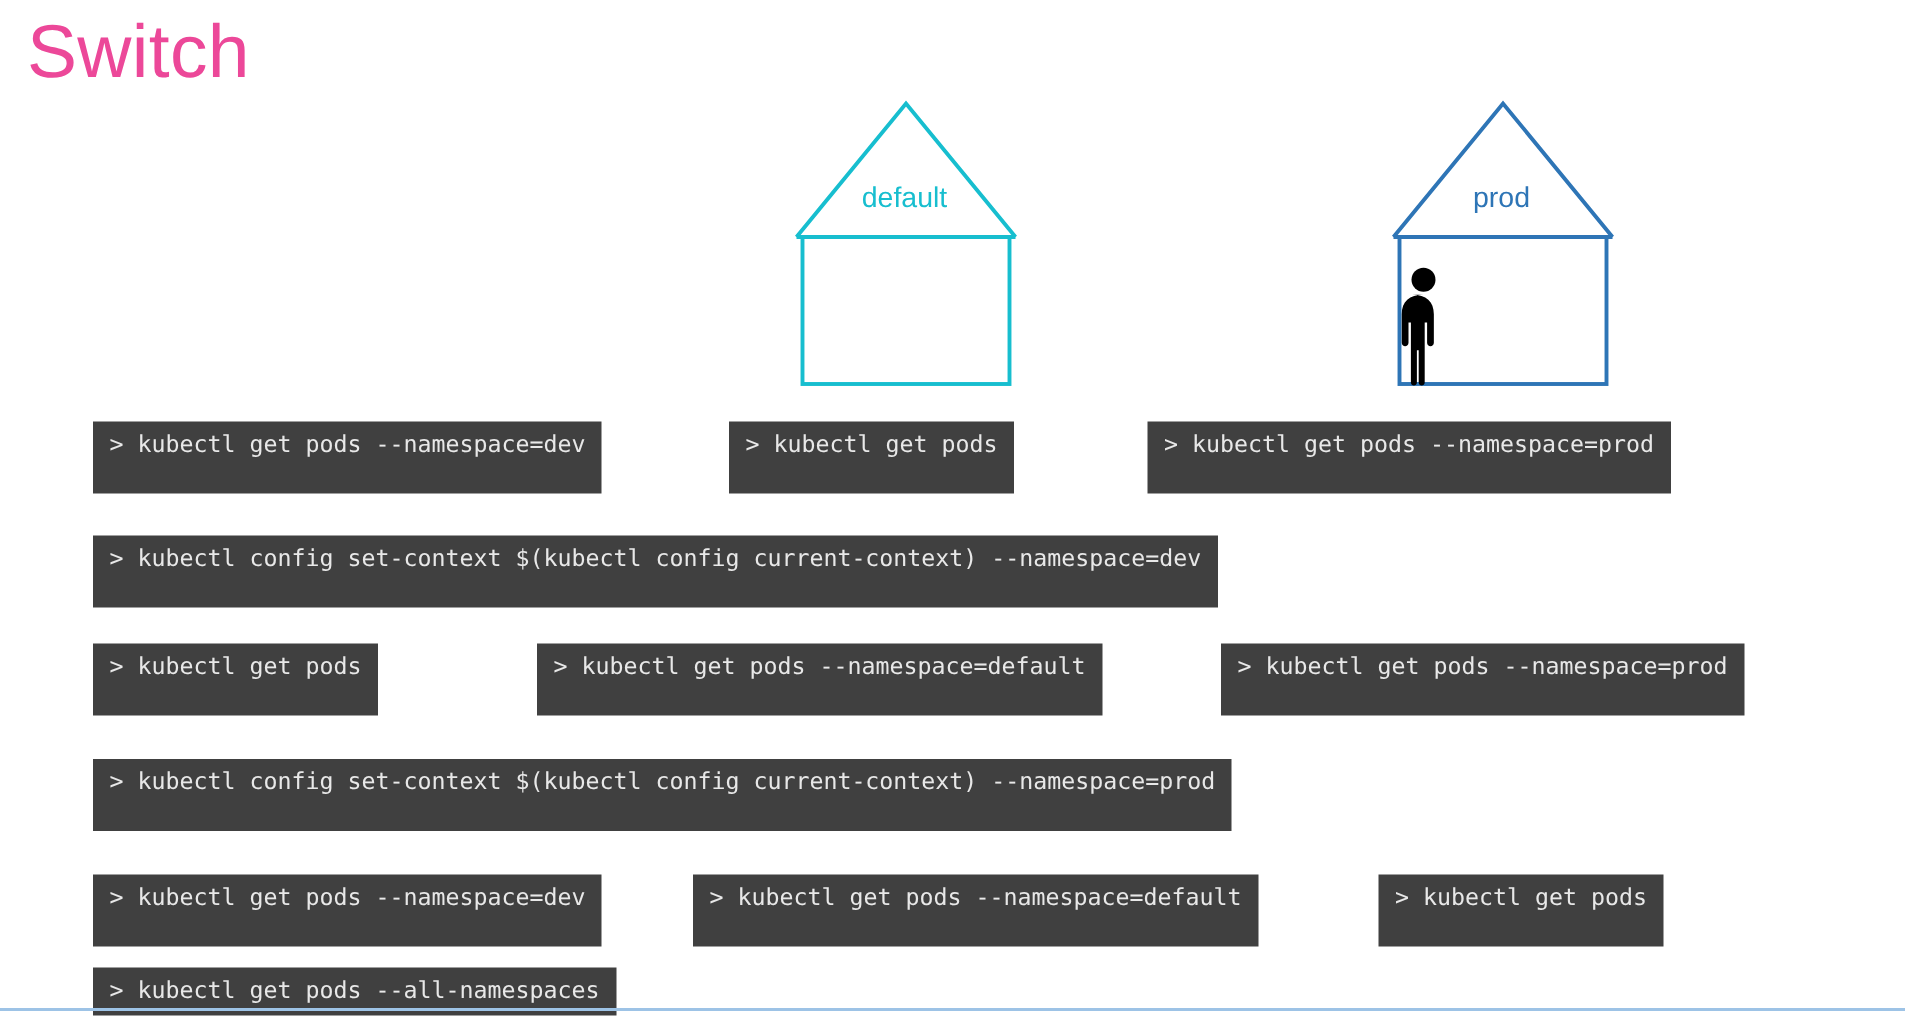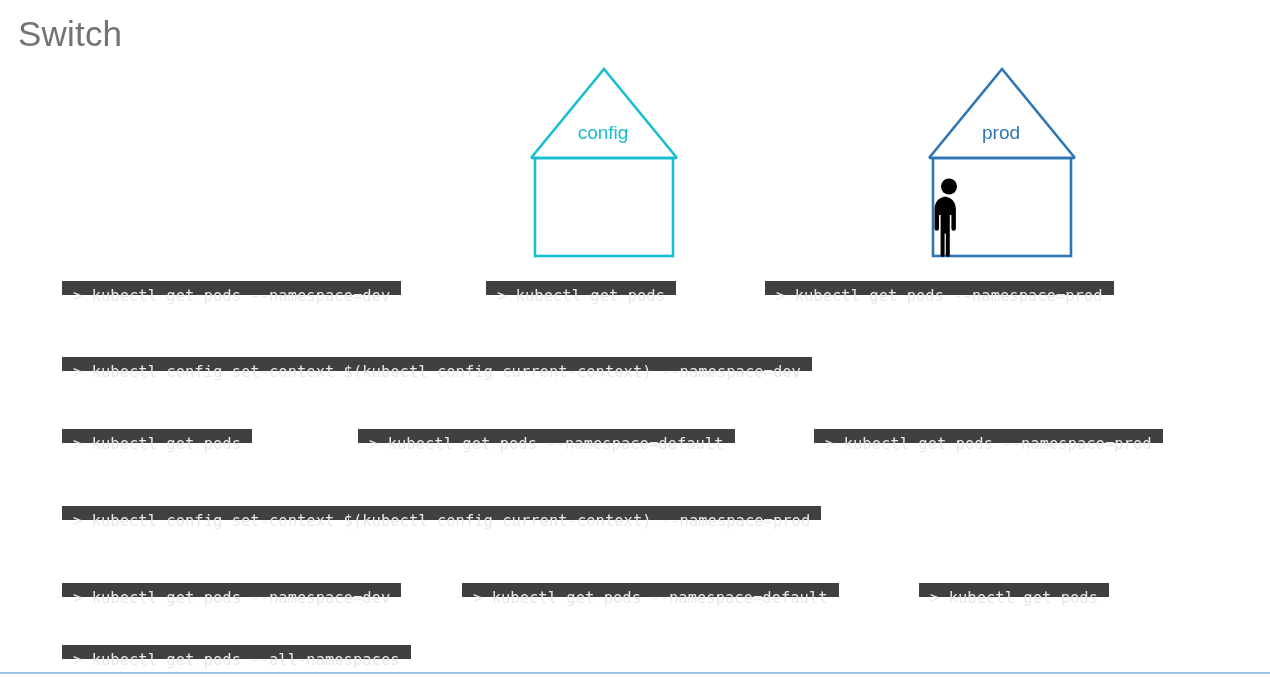--- a/index.html
+++ b/index.html
@@ -21,23 +21,23 @@
     width: 1270px;
     height: 677px;
     background: #ffffff;
   }
 
   
   #slide-title {
     position: absolute;
     left: 18px;
     top: 6px;
-    font-size: 35px;
+    font-size: 50px;
     font-weight: 400;
-    color: #737373;
+    color: #ec4899;
     letter-spacing: 0.2px;
     line-height: 56px;
     white-space: nowrap;
   }
 
   
   .house {
     position: absolute;
     top: 62px;
     width: 200px;
@@ -63,21 +63,21 @@
   #label-prod    { color: #2E75B6; }
 
   
   .cmd {
     position: absolute;
     background: #404040;
     color: #E8E8E8;
     font-family: "DejaVu Sans Mono", "Liberation Mono", monospace;
     font-size: 15.5px;
     line-height: 30px;
-    height: 14px;
+    height: 48px;
     padding: 0 11px;
     white-space: nowrap;
     box-sizing: content-box;
     letter-spacing: 0px;
   }
 
   
   #cmd-r1-dev     { left: 62px;  top: 281px; }
   #cmd-r1-default { left: 486px; top: 281px; }
   #cmd-r1-prod    { left: 765px; top: 281px; }
@@ -118,21 +118,21 @@
 
   <div id="slide-title">Switch</div>
 
 
   <div class="house" id="house-default">
     <svg width="200" height="200" viewBox="0 0 200 200">
       <polyline points="28,96 101,7 174,96" fill="none" stroke="#17BECF" stroke-width="2.6" stroke-linejoin="miter"></polyline>
       <line x1="28" y1="96" x2="174" y2="96" stroke="#17BECF" stroke-width="2.6"></line>
       <rect x="32" y="96" width="138" height="98" fill="none" stroke="#17BECF" stroke-width="2.6"></rect>
     </svg>
-    <div class="house-label" id="label-default">config</div>
+    <div class="house-label" id="label-default">default</div>
   </div>
 
   <div class="house" id="house-prod">
     <svg width="200" height="200" viewBox="0 0 200 200">
       <polyline points="28,96 101,7 174,96" fill="none" stroke="#2E75B6" stroke-width="2.6" stroke-linejoin="miter"></polyline>
       <line x1="28" y1="96" x2="174" y2="96" stroke="#2E75B6" stroke-width="2.6"></line>
       <rect x="32" y="96" width="138" height="98" fill="none" stroke="#2E75B6" stroke-width="2.6"></rect>
 
       <g fill="#000000">
         <circle cx="48" cy="124.5" r="8"></circle>

